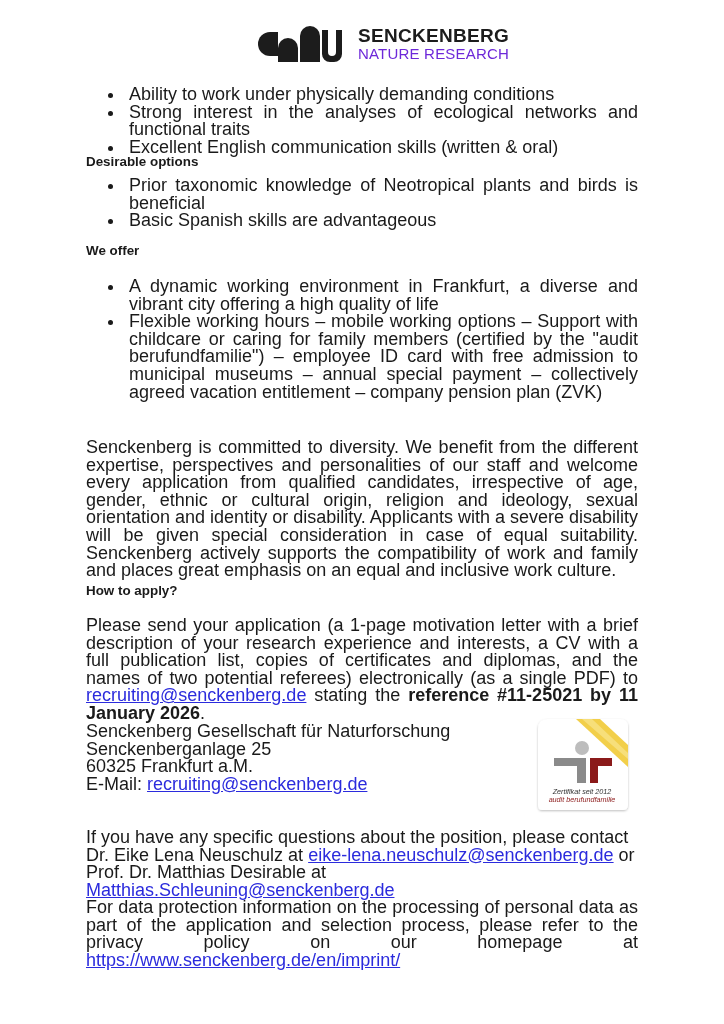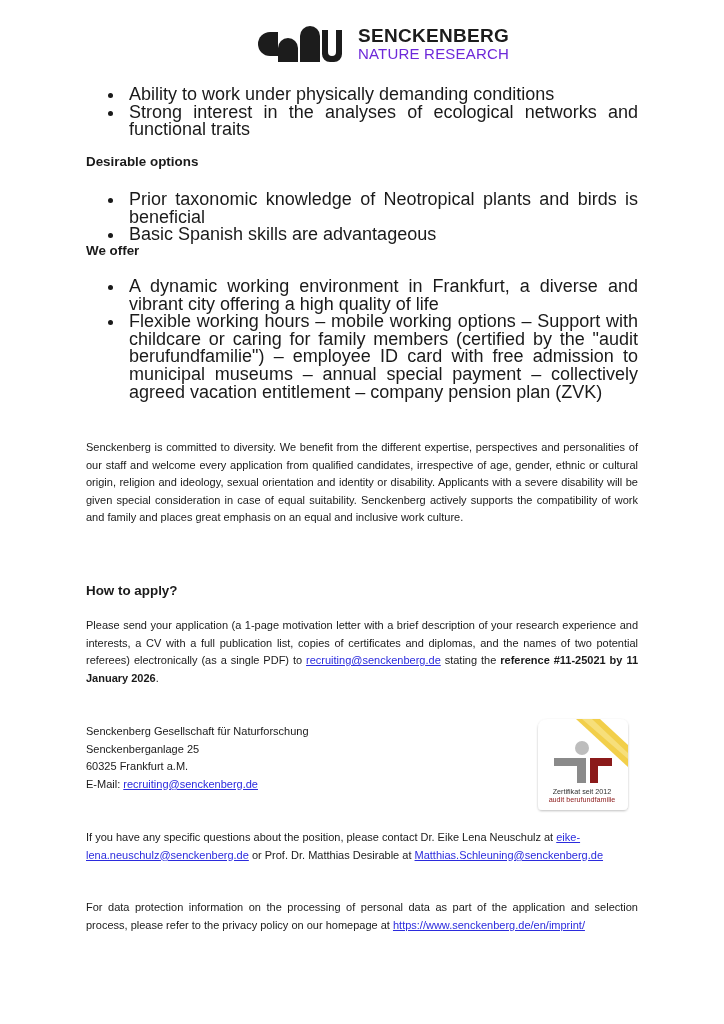--- a/index.html
+++ b/index.html
@@ -6,30 +6,30 @@
   body { width: 724px; height: 1024px; position: relative; overflow: hidden;
          font-family: "Liberation Sans", "DejaVu Sans", sans-serif; color: #1a1a1a; }
   .page { position: absolute; left: 0; top: 0; width: 724px; height: 1024px; }
 
   .logo { position: absolute; left: 256px; top: 22px; height: 44px; display: flex; align-items: center; }
   .logo svg { display: block; }
   .logo-text { margin-left: 14px; display: flex; flex-direction: column; }
   .logo-title { font-size: 19px; font-weight: bold; letter-spacing: 0.3px; line-height: 20px; color: #1c1c1c; }
   .logo-sub { font-size: 15px; line-height: 16px; color: #6d28d9; letter-spacing: 0.2px; }
 
-  .content { position: absolute; left: 86px; width: 552px; font-size: 11px; line-height: 17.6px; }
+  .content { position: absolute; left: 86px; width: 552px; font-size: 18px; line-height: 17.6px; }
   .bullets { position: absolute; left: 86px; width: 552px; margin: 0; padding: 0; list-style: none; font-size: 18px; line-height: 17.6px; }
   .bullets li { position: relative; padding-left: 43px; text-align: justify; }
   .bullets li .dot { position: absolute; left: 22px; top: 7px; width: 5px; height: 5px; border-radius: 50%; background: #1a1a1a; }
   .heading { position: absolute; left: 86px; font-size: 13.4px; font-weight: bold; line-height: 17.6px; }
   .para { text-align: justify; }
   a.link { color: #2b2bdd; text-decoration: underline; }
   .bold { font-weight: bold; }
 
-  .badge { position: absolute; left: 532px; top: 715px; width: 100px; height: 98px; }
+  .badge { position: absolute; left: 532px; top: 715px; width: 100px; height: 98px; font-style: italic; }
 </style>
 </head>
 <body>
 
 <div class="page">
 
   <div class="logo">
     <svg width="88" height="40" viewBox="0 0 88 40">
 
       <path d="M2 20 A12 12 0 0 1 14 8 L22 8 L22 32 L14 32 A12 12 0 0 1 2 20 Z" fill="#1c1c1c"></path>
@@ -42,24 +42,25 @@
     </svg>
     <div class="logo-text">
       <span class="logo-title">SENCKENBERG</span>
       <span class="logo-sub">NATURE RESEARCH</span>
     </div>
   </div>
 
   <ul class="bullets" style="top:86px;">
     <li><span class="dot"></span><span>Ability to work under physically demanding conditions</span></li>
     <li><span class="dot"></span><span>Strong interest in the analyses of ecological networks and functional traits</span></li>
+    <li><span class="dot"></span><span>Excellent English communication skills (written &amp; oral)</span></li>
   </ul>
 
   <div class="heading" style="top:153px;">Desirable options</div>
-  <ul class="bullets" style="top:191px;">
+  <ul class="bullets" style="top:177px;">
     <li><span class="dot"></span><span>Prior taxonomic knowledge of Neotropical plants and birds is beneficial</span></li>
     <li><span class="dot"></span><span>Basic Spanish skills are advantageous</span></li>
   </ul>
 
   <div class="heading" style="top:242px;">We offer</div>
   <ul class="bullets" style="top:278px;">
     <li><span class="dot"></span><span>A dynamic working environment in Frankfurt, a diverse and vibrant city offering a high quality of life</span></li>
     <li><span class="dot"></span><span>Flexible working hours – mobile working options – Support with childcare or caring for family members (certified by the "audit berufundfamilie") – employee ID card with free admission to municipal museums – annual special payment – collectively agreed vacation entitlement – company pension plan (ZVK)</span></li>
   </ul>
 

